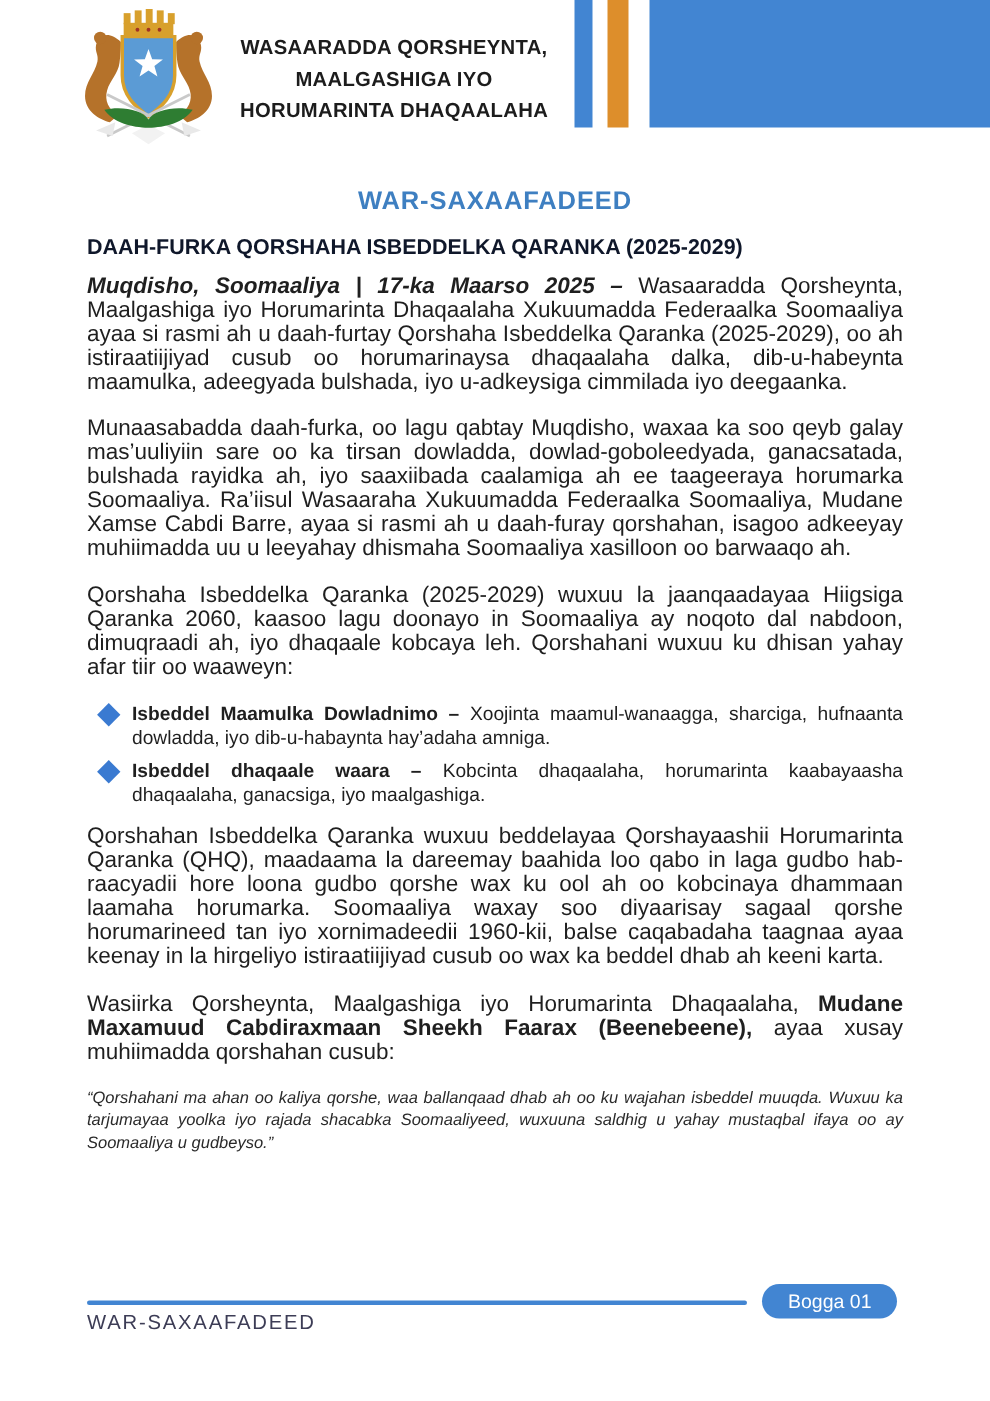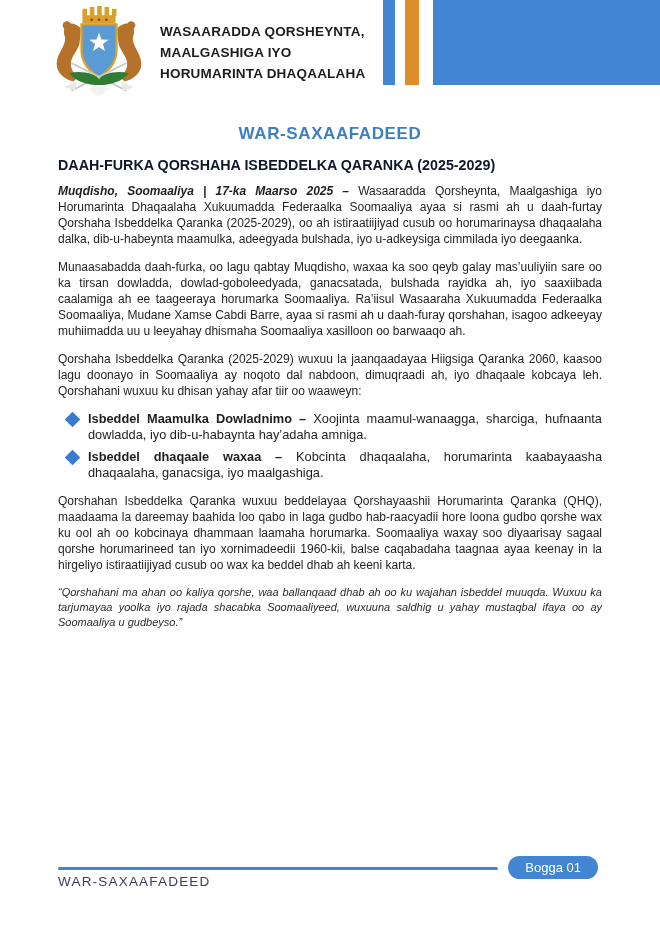--- a/index.html
+++ b/index.html
@@ -1,39 +1,39 @@
 <!DOCTYPE html>
 <html><head>
 <meta charset="utf-8">
 <style>
   html,body{margin:0;padding:0;background:#fff;}
   .page{
     position:relative;width:660px;height:934px;background:#ffffff;
     font-family:"Liberation Sans", sans-serif;color:#1e1e1e;overflow:hidden;
   }
   
-  .header{position:relative;height:100px;}
+  .header{position:relative;height:100px;text-align:center;}
   .logo{position:absolute;left:42px;top:6px;width:114px;height:92px;}
   .ministry{
     position:absolute;left:160px;top:21px;
     font-weight:bold;font-size:13.5px;line-height:21px;color:#1c1c1c;letter-spacing:.2px;
   }
   .bar{position:absolute;top:0;}
   .bar-blue-thin{left:383px;width:12px;height:85px;background:var(--blue);}
   .bar-orange{left:405px;width:14px;height:85px;background:var(--orange);}
   .bar-blue-big{left:433px;width:227px;height:85px;background:var(--blue);}
   
   .doc-title{
     margin-top:24px;text-align:center;font-weight:bold;font-size:17px;
     color:var(--titleblue);letter-spacing:.6px;
   }
   
   .content{margin:0 58px;}
   .heading{margin-top:13px;font-weight:bold;font-size:14.3px;color:#0f172a;}
-  .para{margin-top:10px;font-size:12px;line-height:16px;text-align:justify;color:#1f1f1f;}
+  .para{margin-top:10px;font-size:15px;line-height:16px;text-align:justify;color:#1f1f1f;}
   .para.tight{margin-top:0;}
   .lead{font-weight:bold;font-style:italic;}
   .bold{font-weight:bold;}
   
   .bullets{margin-top:10px;}
   .bullet{display:flex;align-items:flex-start;margin-bottom:6px;}
   .diamond{
     flex:0 0 auto;width:11px;height:11px;background:var(--diamond);
     transform:rotate(45deg);margin:3px 10px 0 9px;
   }
@@ -118,26 +118,27 @@
 
     <p class="para tight">Qorshaha Isbeddelka Qaranka (2025-2029) wuxuu la jaanqaadayaa Hiigsiga Qaranka 2060, kaasoo lagu doonayo in Soomaaliya ay noqoto dal nabdoon, dimuqraadi ah, iyo dhaqaale kobcaya leh. Qorshahani wuxuu ku dhisan yahay afar tiir oo waaweyn:</p>
 
     <div class="bullets">
       <div class="bullet">
         <span class="diamond"></span>
         <div class="bullet-text"><span class="bold">Isbeddel Maamulka Dowladnimo –</span><span> Xoojinta maamul-wanaagga, sharciga, hufnaanta dowladda, iyo dib-u-habaynta hay’adaha amniga.</span></div>
       </div>
       <div class="bullet">
         <span class="diamond"></span>
-        <div class="bullet-text"><span class="bold">Isbeddel dhaqaale waxaa –</span><span> Kobcinta dhaqaalaha, horumarinta kaabayaasha dhaqaalaha, ganacsiga, iyo maalgashiga.</span></div>
+        <div class="bullet-text"><span class="bold">Isbeddel dhaqaale waara –</span><span> Kobcinta dhaqaalaha, horumarinta kaabayaasha dhaqaalaha, ganacsiga, iyo maalgashiga.</span></div>
       </div>
     </div>
 
     <p class="para" style="margin-top:12px">Qorshahan Isbeddelka Qaranka wuxuu beddelayaa Qorshayaashii Horumarinta Qaranka (QHQ), maadaama la dareemay baahida loo qabo in laga gudbo hab-raacyadii hore loona gudbo qorshe wax ku ool ah oo kobcinaya dhammaan laamaha horumarka. Soomaaliya waxay soo diyaarisay sagaal qorshe horumarineed tan iyo xornimadeedii 1960-kii, balse caqabadaha taagnaa ayaa keenay in la hirgeliyo istiraatiijiyad cusub oo wax ka beddel dhab ah keeni karta.</p>
 
+    <p class="para" style="margin-top:16px"><span>Wasiirka Qorsheynta, Maalgashiga iyo Horumarinta Dhaqaalaha, </span><span class="bold">Mudane Maxamuud Cabdiraxmaan Sheekh Faarax (Beenebeene),</span><span> ayaa xusay muhiimadda qorshahan cusub:</span></p>
 
     <p class="quote">“Qorshahani ma ahan oo kaliya qorshe, waa ballanqaad dhab ah oo ku wajahan isbeddel muuqda. Wuxuu ka tarjumayaa yoolka iyo rajada shacabka Soomaaliyeed, wuxuuna saldhig u yahay mustaqbal ifaya oo ay Soomaaliya u gudbeyso.”</p>
 
   </div>
 
   <div class="footer">
     <div class="footer-line"></div>
     <div class="footer-label">WAR-SAXAAFADEED</div>
     <div class="page-badge">Bogga 01</div>
   </div>

